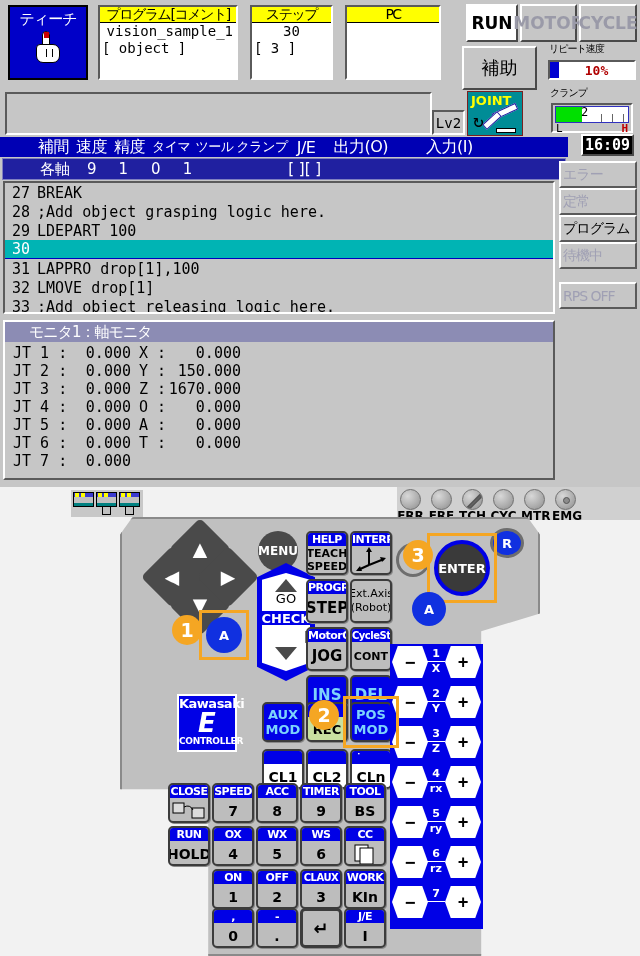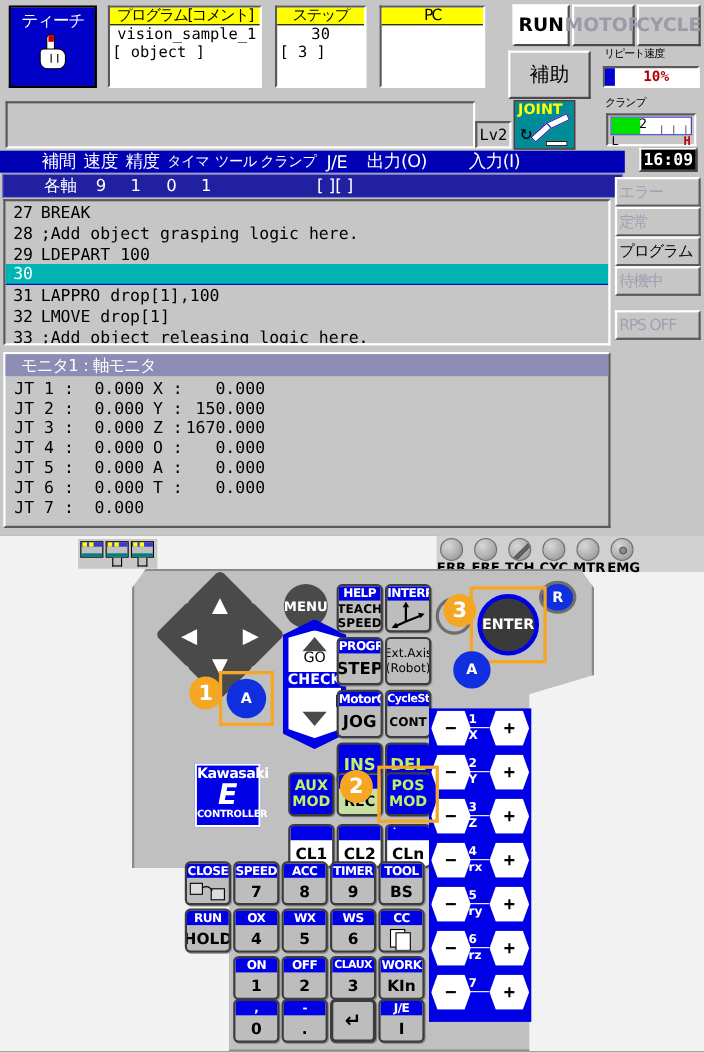--- a/index.html
+++ b/index.html
@@ -151,21 +151,21 @@
   .prow .ln { width:32px; text-align:right; padding-right:7px;}
   .prow.sel { background:#00b4b4; color:#fff; border-bottom:1px solid #0000c0;}
 
   
   #monitor {
     position:absolute; left:3px; top:320px; width:552px; height:160px;
     background:#c6c6c6; border:2px solid; border-color:#fff #5a5a5a #5a5a5a #fff;
   }
   #monitor .mhead {
     height:20px; background:#8c8cb4; color:#fff; font-size:15px;
-    display:flex; align-items:center; padding-left:14px; letter-spacing:-1px;
+    display:flex; align-items:center; padding-left:24px; letter-spacing:-1px;
     font-family:"DejaVu Sans",sans-serif;
   }
   #monitor .mbody { padding:2px 0 0 8px; }
   .jrow { display:flex; height:18px; font-size:15px; color:#000; align-items:center; white-space:nowrap;}
   .jrow .jl { width:46px; }
   .jrow .jv { width:72px; text-align:right; }
   .jrow .cl { width:26px; padding-left:8px; }
   .jrow .cv { width:84px; text-align:right; }
 
   
@@ -210,21 +210,21 @@
   }
   .key .top {
     height:13px; background:#0000e6; color:#fff; font-size:11px; font-weight:bold;
     text-align:center; line-height:13px; font-family:"DejaVu Sans",sans-serif; letter-spacing:-0.5px;
   }
   .key .mid {
     height:25px; display:flex; align-items:center; justify-content:center;
     font-size:14px; color:#000; font-family:"DejaVu Sans",sans-serif; font-weight:bold; position:relative;
   }
   .key.blue { background:#0000e6; }
-  .key.blue .mid { color:#bef264; height:100%; font-size:15px;}
+  .key.blue .mid { color:#7dd3fc; height:100%; font-size:15px;}
   .key.green { background:#c8e0a0; }
 
   
   .dpad { position:absolute; width:44px; height:44px; background:#4a4a4a; transform:rotate(45deg); border-radius:5px;}
   .dpad .ar { position:absolute; left:0; top:0; width:44px; height:44px; transform:rotate(-45deg); color:#fff; font-size:24px; display:flex; align-items:center; justify-content:center;}
 
   
   .rkey { position:absolute; border-radius:50%; display:flex; align-items:center; justify-content:center; }
 
   
@@ -257,21 +257,21 @@
   #jogpanel { position:absolute; left:390px; top:644px; width:93px; height:285px; background:#0000e6;}
   .jrowh { position:absolute; left:0; width:93px; height:38px; }
   .hexb {
     position:absolute; width:36px; height:32px; background:#fff; border:0;
     clip-path:polygon(16% 0,84% 0,100% 50%,84% 100%,16% 100%,0 50%);
     display:flex; align-items:center; justify-content:center;
     font-size:17px; color:#000; font-weight:bold;
   }
   .hexb.m { left:2px; }
   .hexb.p { left:55px; }
-  .jlab { position:absolute; left:36px; width:20px; top:1px; color:#fff; font-size:11px; font-family:"DejaVu Sans",sans-serif; line-height:14px; font-weight:bold;}
+  .jlab { position:absolute; left:36px; width:20px; top:1px; text-align:center; color:#fff; font-size:11px; font-family:"DejaVu Sans",sans-serif; line-height:14px; font-weight:bold;}
   .jlab .bar { width:18px; height:1px; background:#fff; margin:0 auto;}
 
   
   .marker-circle {
     position:absolute; border-radius:50%; background:#f5a623;
     display:flex; align-items:center; justify-content:center;
     color:#fff; font-weight:bold; font-family:"DejaVu Sans",sans-serif;
     z-index:40;
   }
   .marker-box { position:absolute; border:3px solid #f5a623; z-index:35; }

